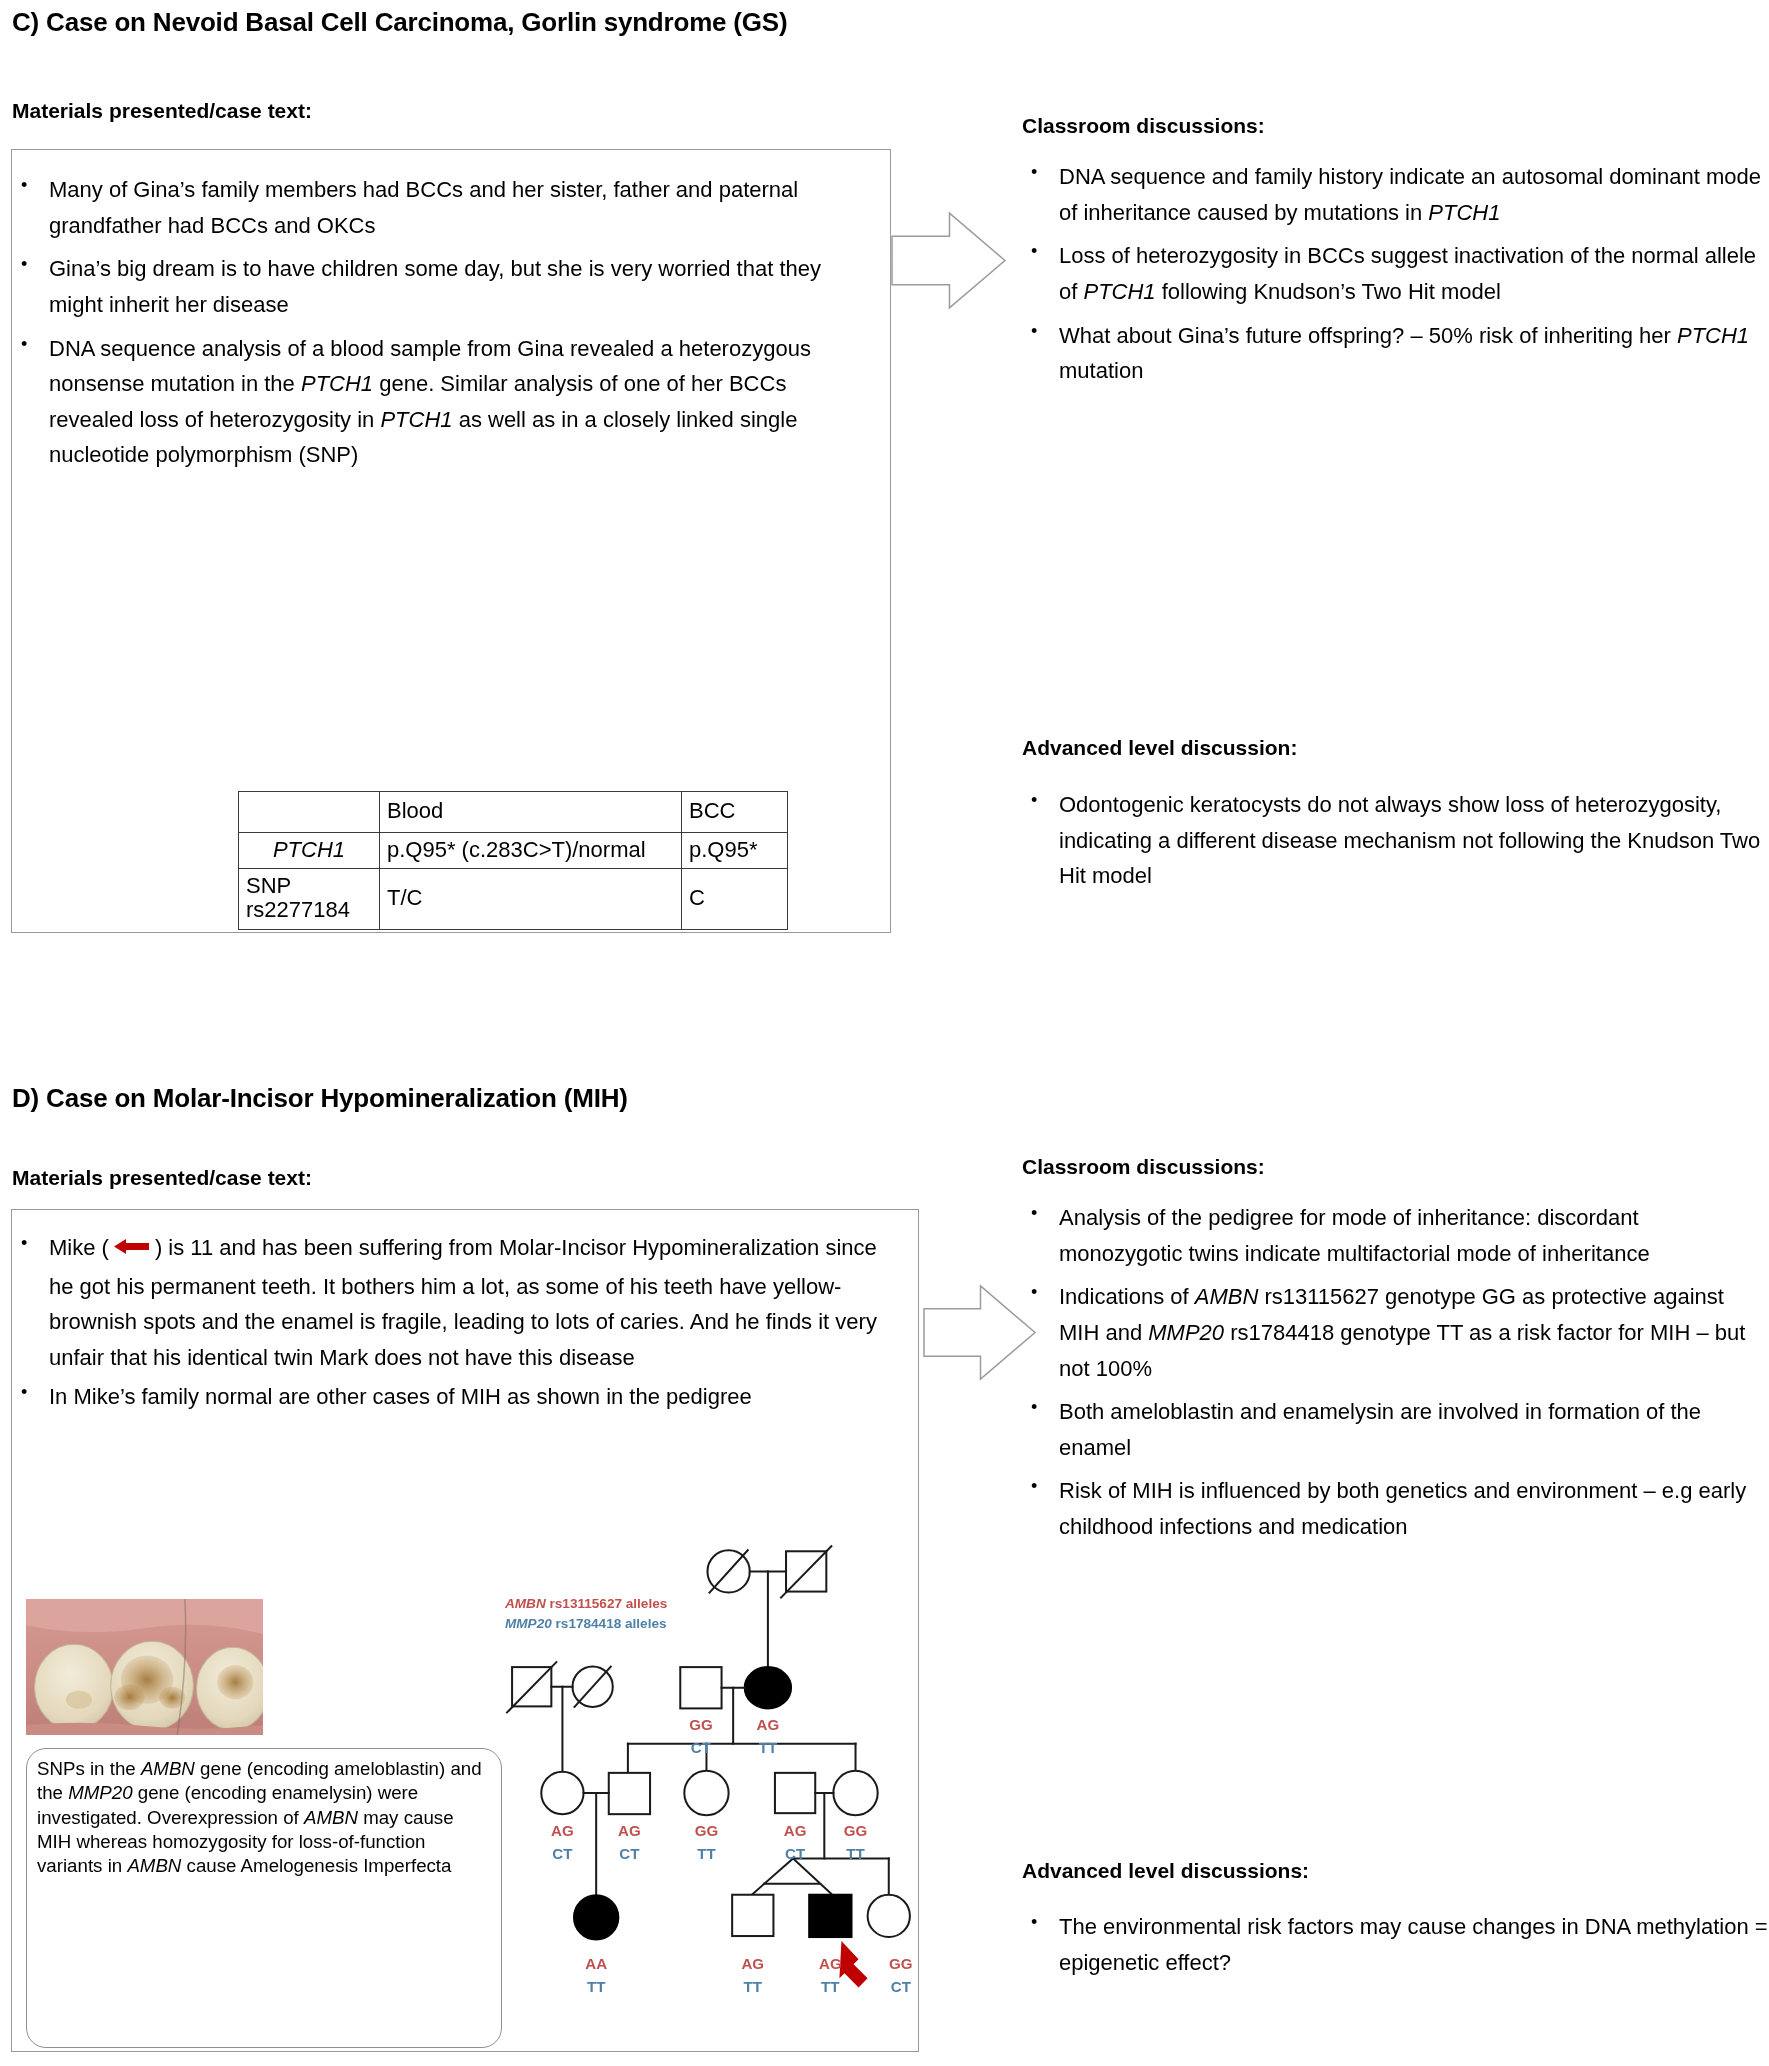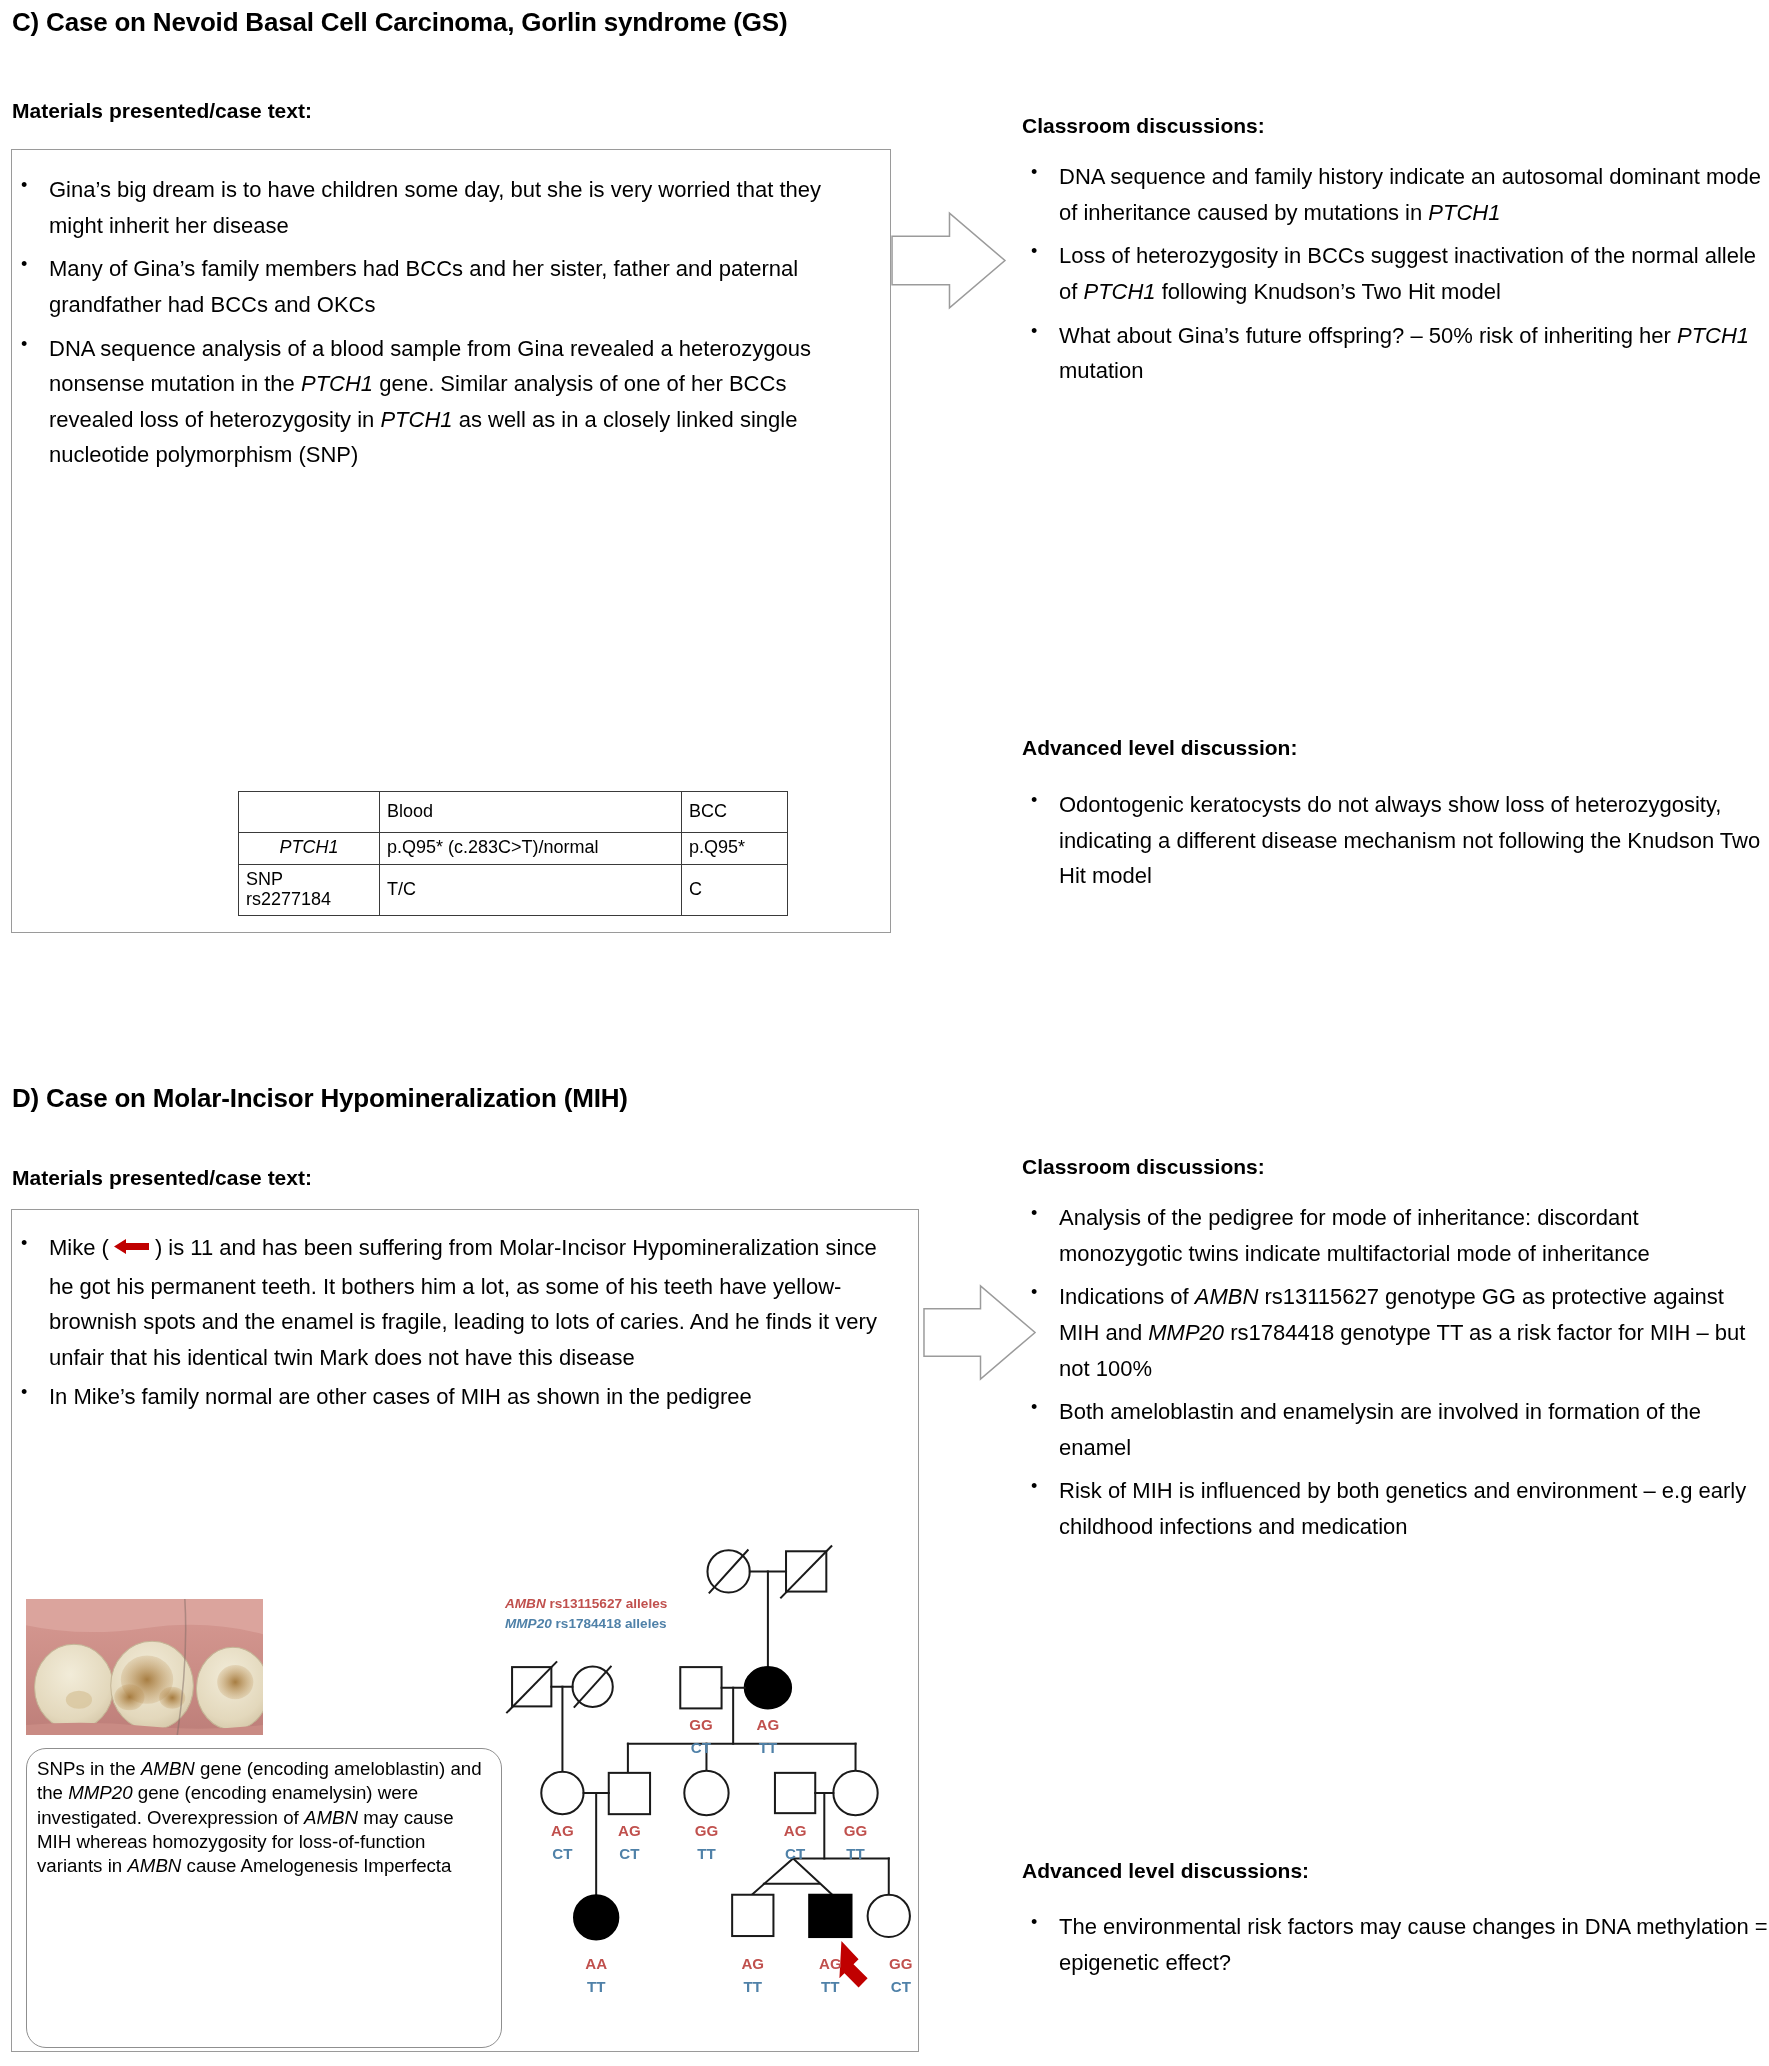--- a/index.html
+++ b/index.html
@@ -58,21 +58,21 @@
   
   table.gtable {
     position: absolute;
     border-collapse: collapse;
     font-size: 16.6px;
   }
   table.gtable td {
     border: 1px solid #3a3a3a;
     padding: 5px 7px 6px 7px;
     vertical-align: middle;
-    font-size: 18px;
+    font-size: 22px;
     line-height: 1.1;
   }
   table.gtable td.c0 { width: 126px; }
   table.gtable td.c1 { width: 287px; }
   table.gtable td.c2 { width: 91px; }
   table.gtable tr.hrow td { height: 29px; }
   
   .block-arrow { position: absolute; }
   
   .photo {
@@ -99,22 +99,22 @@
 </style>
 </head>
 <body>
 
 <div class="section-title" style="left:12px; top:7px;">C) Case on Nevoid Basal Cell Carcinoma, Gorlin syndrome (GS)</div>
 
 <div class="sub-head" style="left:12px; top:99px;">Materials presented/case text:</div>
 
 <div class="boxed" style="left:11px; top:149px; width:880px; height:784px;">
   <ul class="bullets" style="margin-top:22px; padding-right:28px;">
+    <li>Many of Gina’s family members had BCCs and her sister, father and paternal grandfather had BCCs and OKCs</li>
     <li>Gina’s big dream is to have children some day, but she is very worried that they might inherit her disease</li>
-    <li>Many of Gina’s family members had BCCs and her sister, father and paternal grandfather had BCCs and OKCs</li>
     <li><span>DNA sequence analysis of a blood sample from Gina revealed  a heterozygous nonsense mutation in the </span><span class="it">PTCH1</span><span> gene. Similar analysis of one of her BCCs revealed  loss of heterozygosity in </span><span class="it">PTCH1</span><span> as well as in a closely linked single nucleotide polymorphism (SNP)</span></li>
   </ul>
 </div>
 
 <table class="gtable" style="left:238px; top:791px;">
   <tbody>
       <tr class="hrow">
     <td class="c0"></td>
     <td class="c1">Blood</td>
     <td class="c2">BCC</td>

